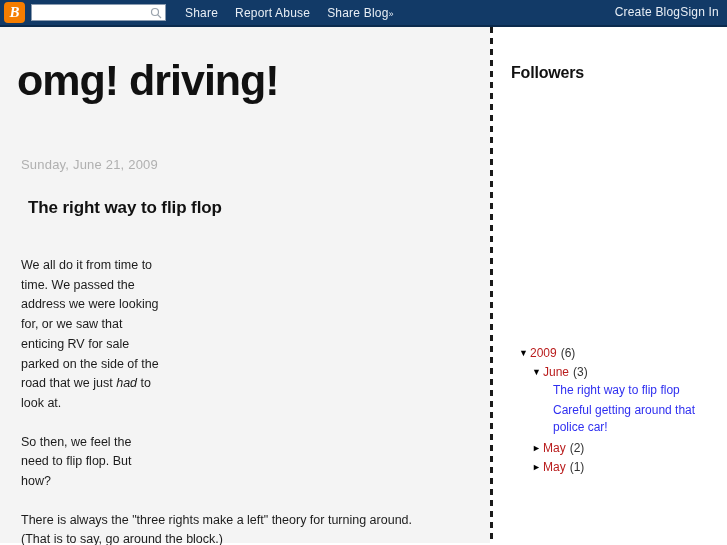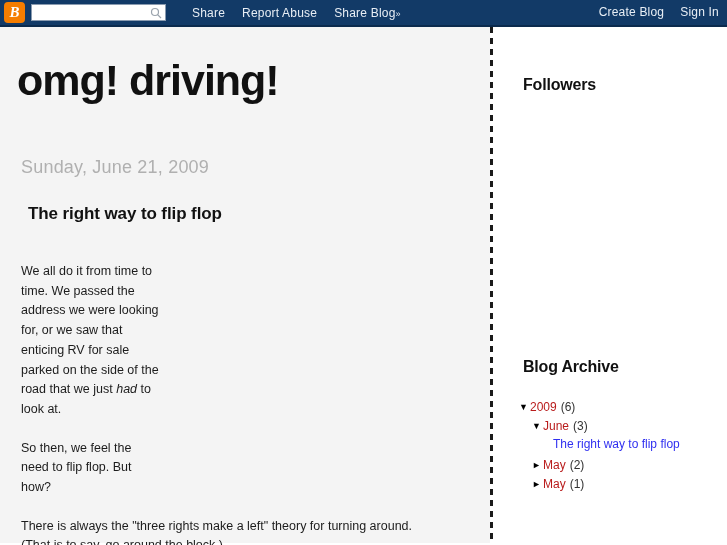--- a/index.html
+++ b/index.html
@@ -75,38 +75,38 @@
   .search-icon {
     position: absolute;
     right: 3px;
     top: 2px;
     width: 12px;
     height: 12px;
   }
   .nav-links {
     display: flex;
     align-items: center;
-    margin-left: 26px;
+    margin-left: 19px;
     gap: 17px;
   }
   .nav-links a, .nav-right a {
     color: #e8eef5;
     font-size: 12px;
     text-decoration: none;
     white-space: nowrap;
     letter-spacing: 0.2px;
   }
   .nav-right {
     position: absolute;
     right: 8px;
     top: 0;
     height: 24px;
     display: flex;
     align-items: center;
-    gap: 16px;
+    gap: 0;
     margin-left: 40px;
   }
   .next-blog-arrows {
     font-size: 9px;
     vertical-align: middle;
   }
 
   
   .page {
     position: relative;
@@ -159,21 +159,21 @@
     line-height: 46px;
     margin: 0;
   }
 
   
   .post-block {
     padding: 54px 0 0 21px;
   }
   .post-date {
     color: #b0b0b0;
-    font-size: 18px;
+    font-size: 13px;
     letter-spacing: 0.2px;
     margin: 0 0 26px 0;
   }
   .post-title {
     font-size: 17px;
     font-weight: bold;
     color: #111111;
     margin: 0 0 0 7px;
     letter-spacing: -0.1px;
   }
@@ -203,21 +203,21 @@
 
   
   .widget {
     padding-left: 18px;
     padding-right: 10px;
   }
   .widget-title {
     font-size: 16px;
     font-weight: bold;
     color: #111111;
-    margin: 12px;
+    margin: 0;
     letter-spacing: -0.2px;
   }
   #followers-widget {
     padding-top: 37px;
   }
   .followers-body {
     height: 240px;
   }
   #archive-widget {
     padding-top: 0px;
@@ -322,39 +322,41 @@
   <div class="divider"></div>
 
   <div class="sidebar-col">
 
     <div class="widget" id="followers-widget">
       <h2 class="widget-title">Followers</h2>
       <div class="followers-body"></div>
     </div>
 
     <div class="widget" id="archive-widget">
-      <h2 class="widget-title">Blog Archive</h2>
 
       <div class="archive-list">
 
         <div class="arch-row arch-year">
           <span class="tri">▼</span>
           <a href="#" class="arch-link">2009</a>
           <span class="arch-count">(6)</span>
         </div>
 
         <div class="arch-row arch-month">
           <span class="tri">▼</span>
           <a href="#" class="arch-link">June</a>
           <span class="arch-count">(3)</span>
         </div>
 
         <div class="arch-post">
           <a href="#">The right way to flip flop</a>
         </div>
+        <div class="arch-post">
+          <a href="#" class="hang">Careful getting around that police car!</a>
+        </div>
 
         <div class="arch-row arch-month">
           <span class="tri">►</span>
           <a href="#" class="arch-link">May</a>
           <span class="arch-count">(2)</span>
         </div>
 
         <div class="arch-row arch-month">
           <span class="tri">►</span>
           <a href="#" class="arch-link">May</a>

